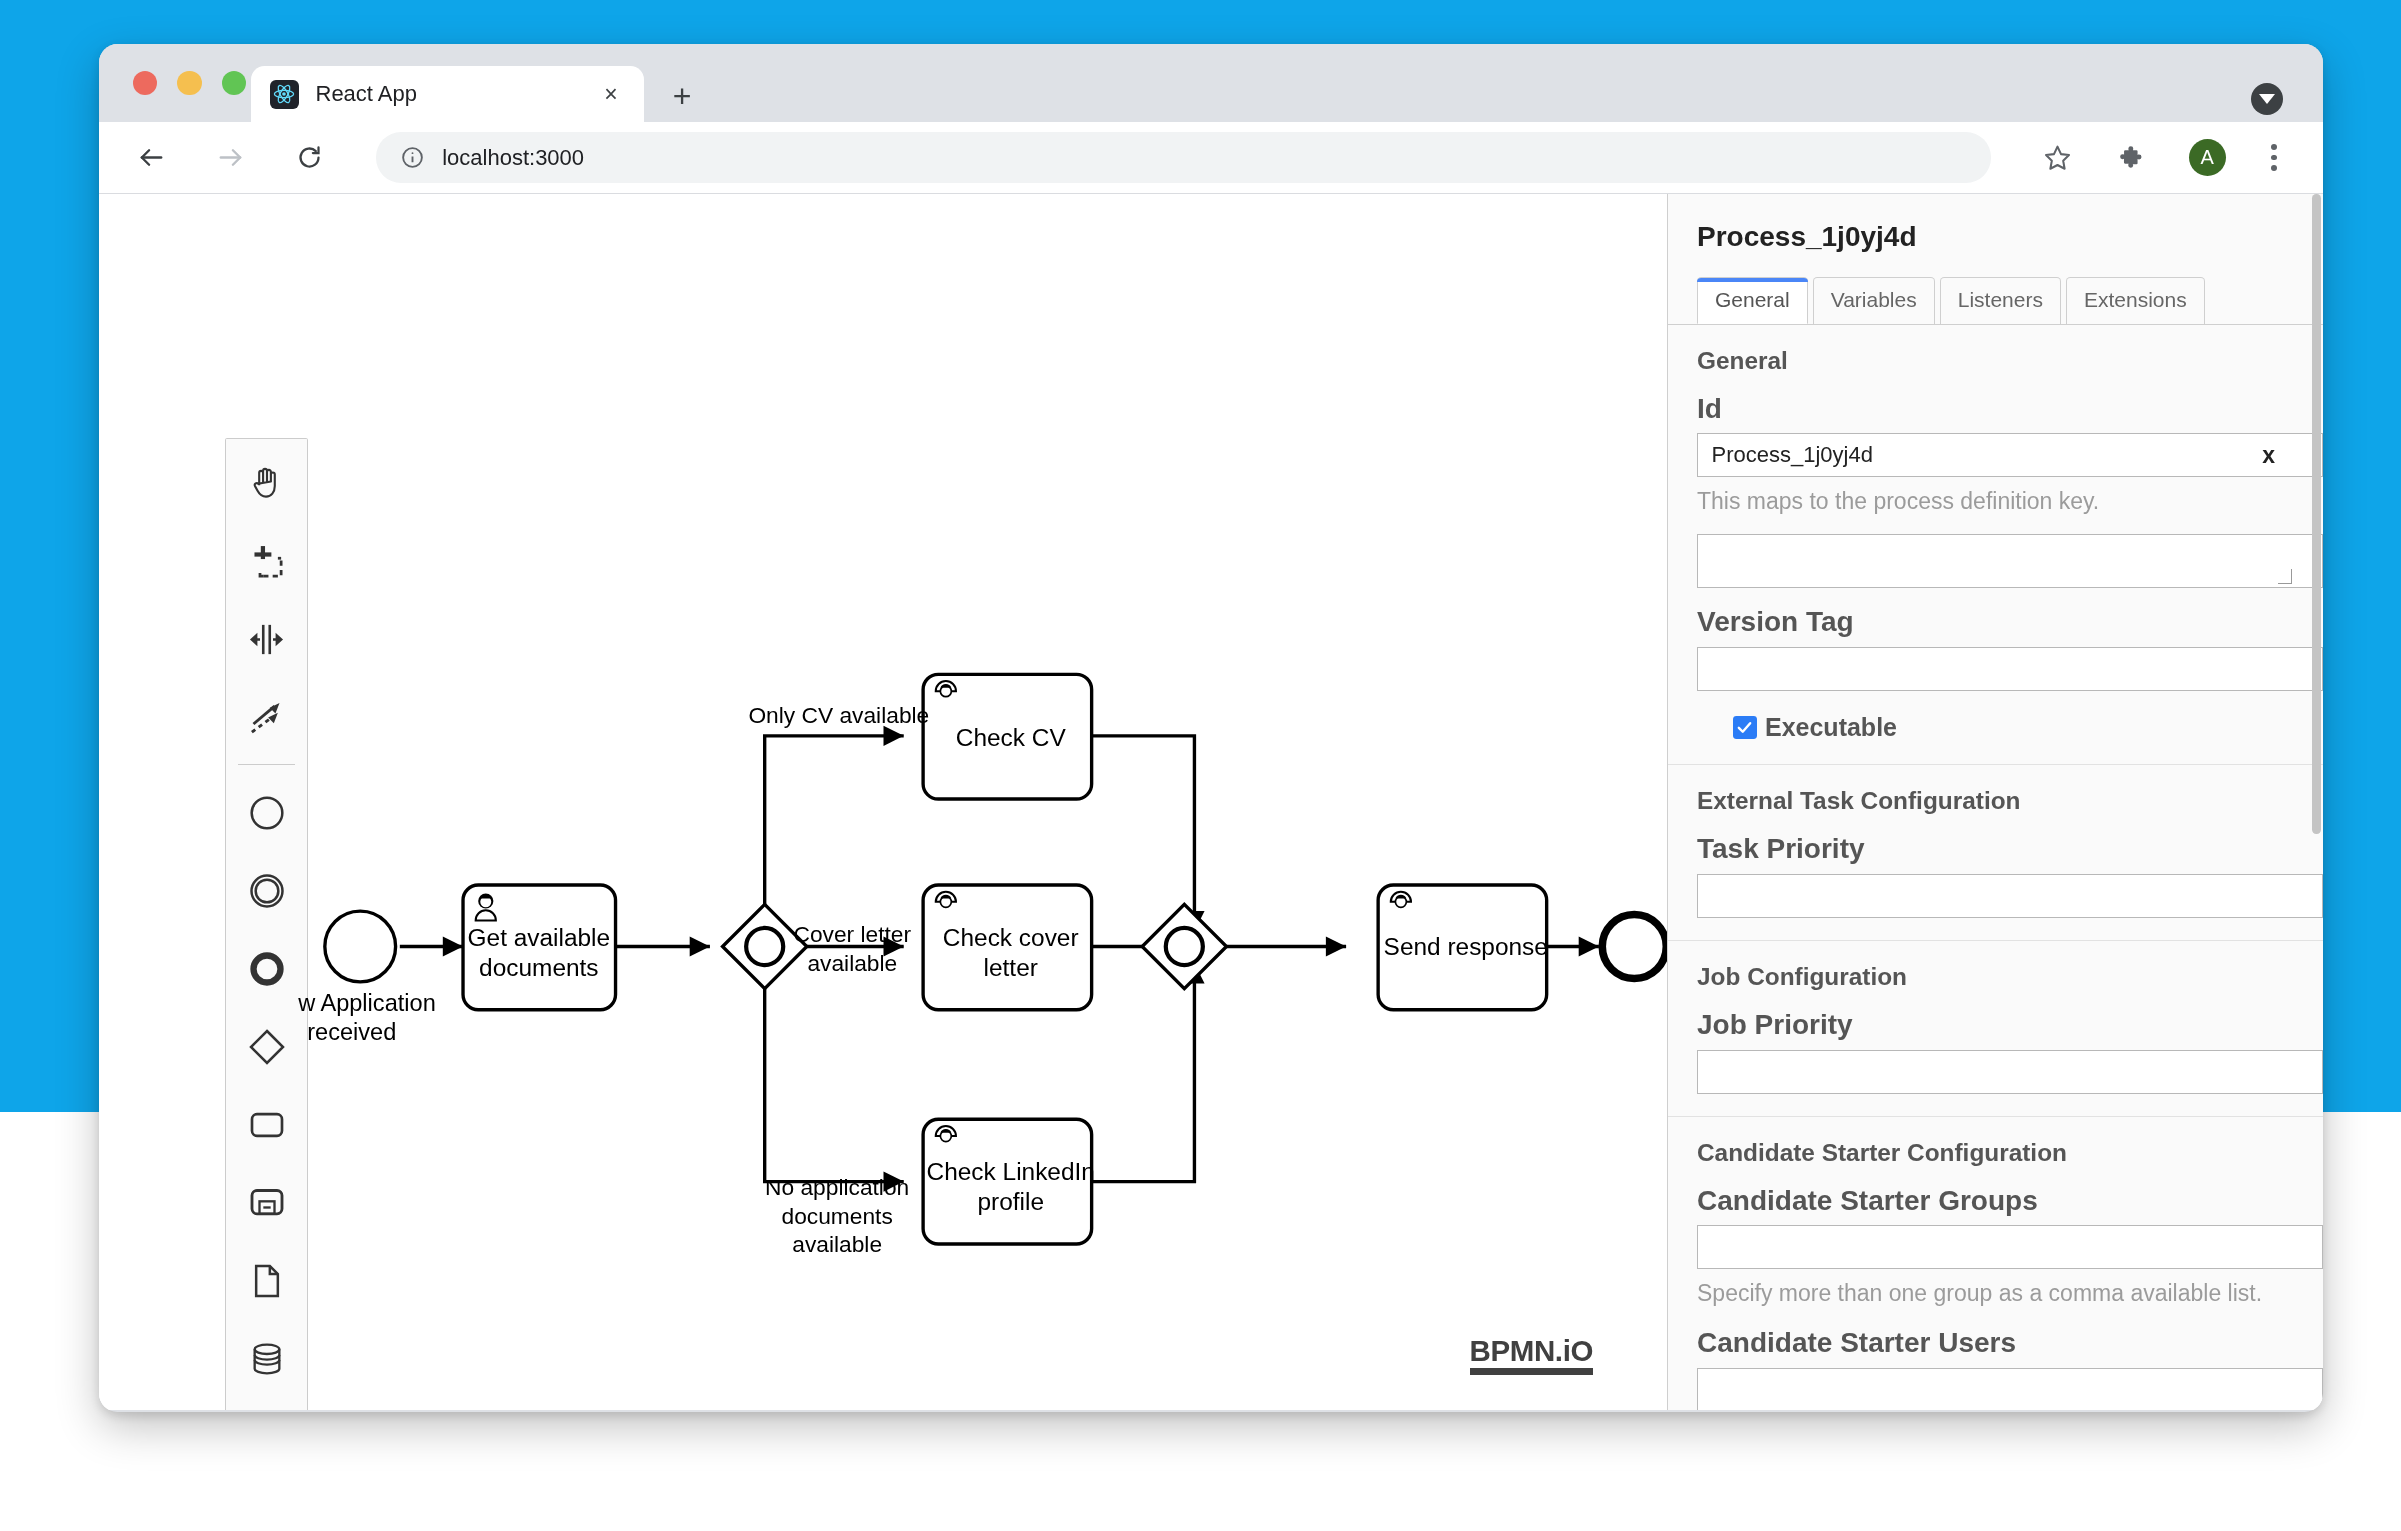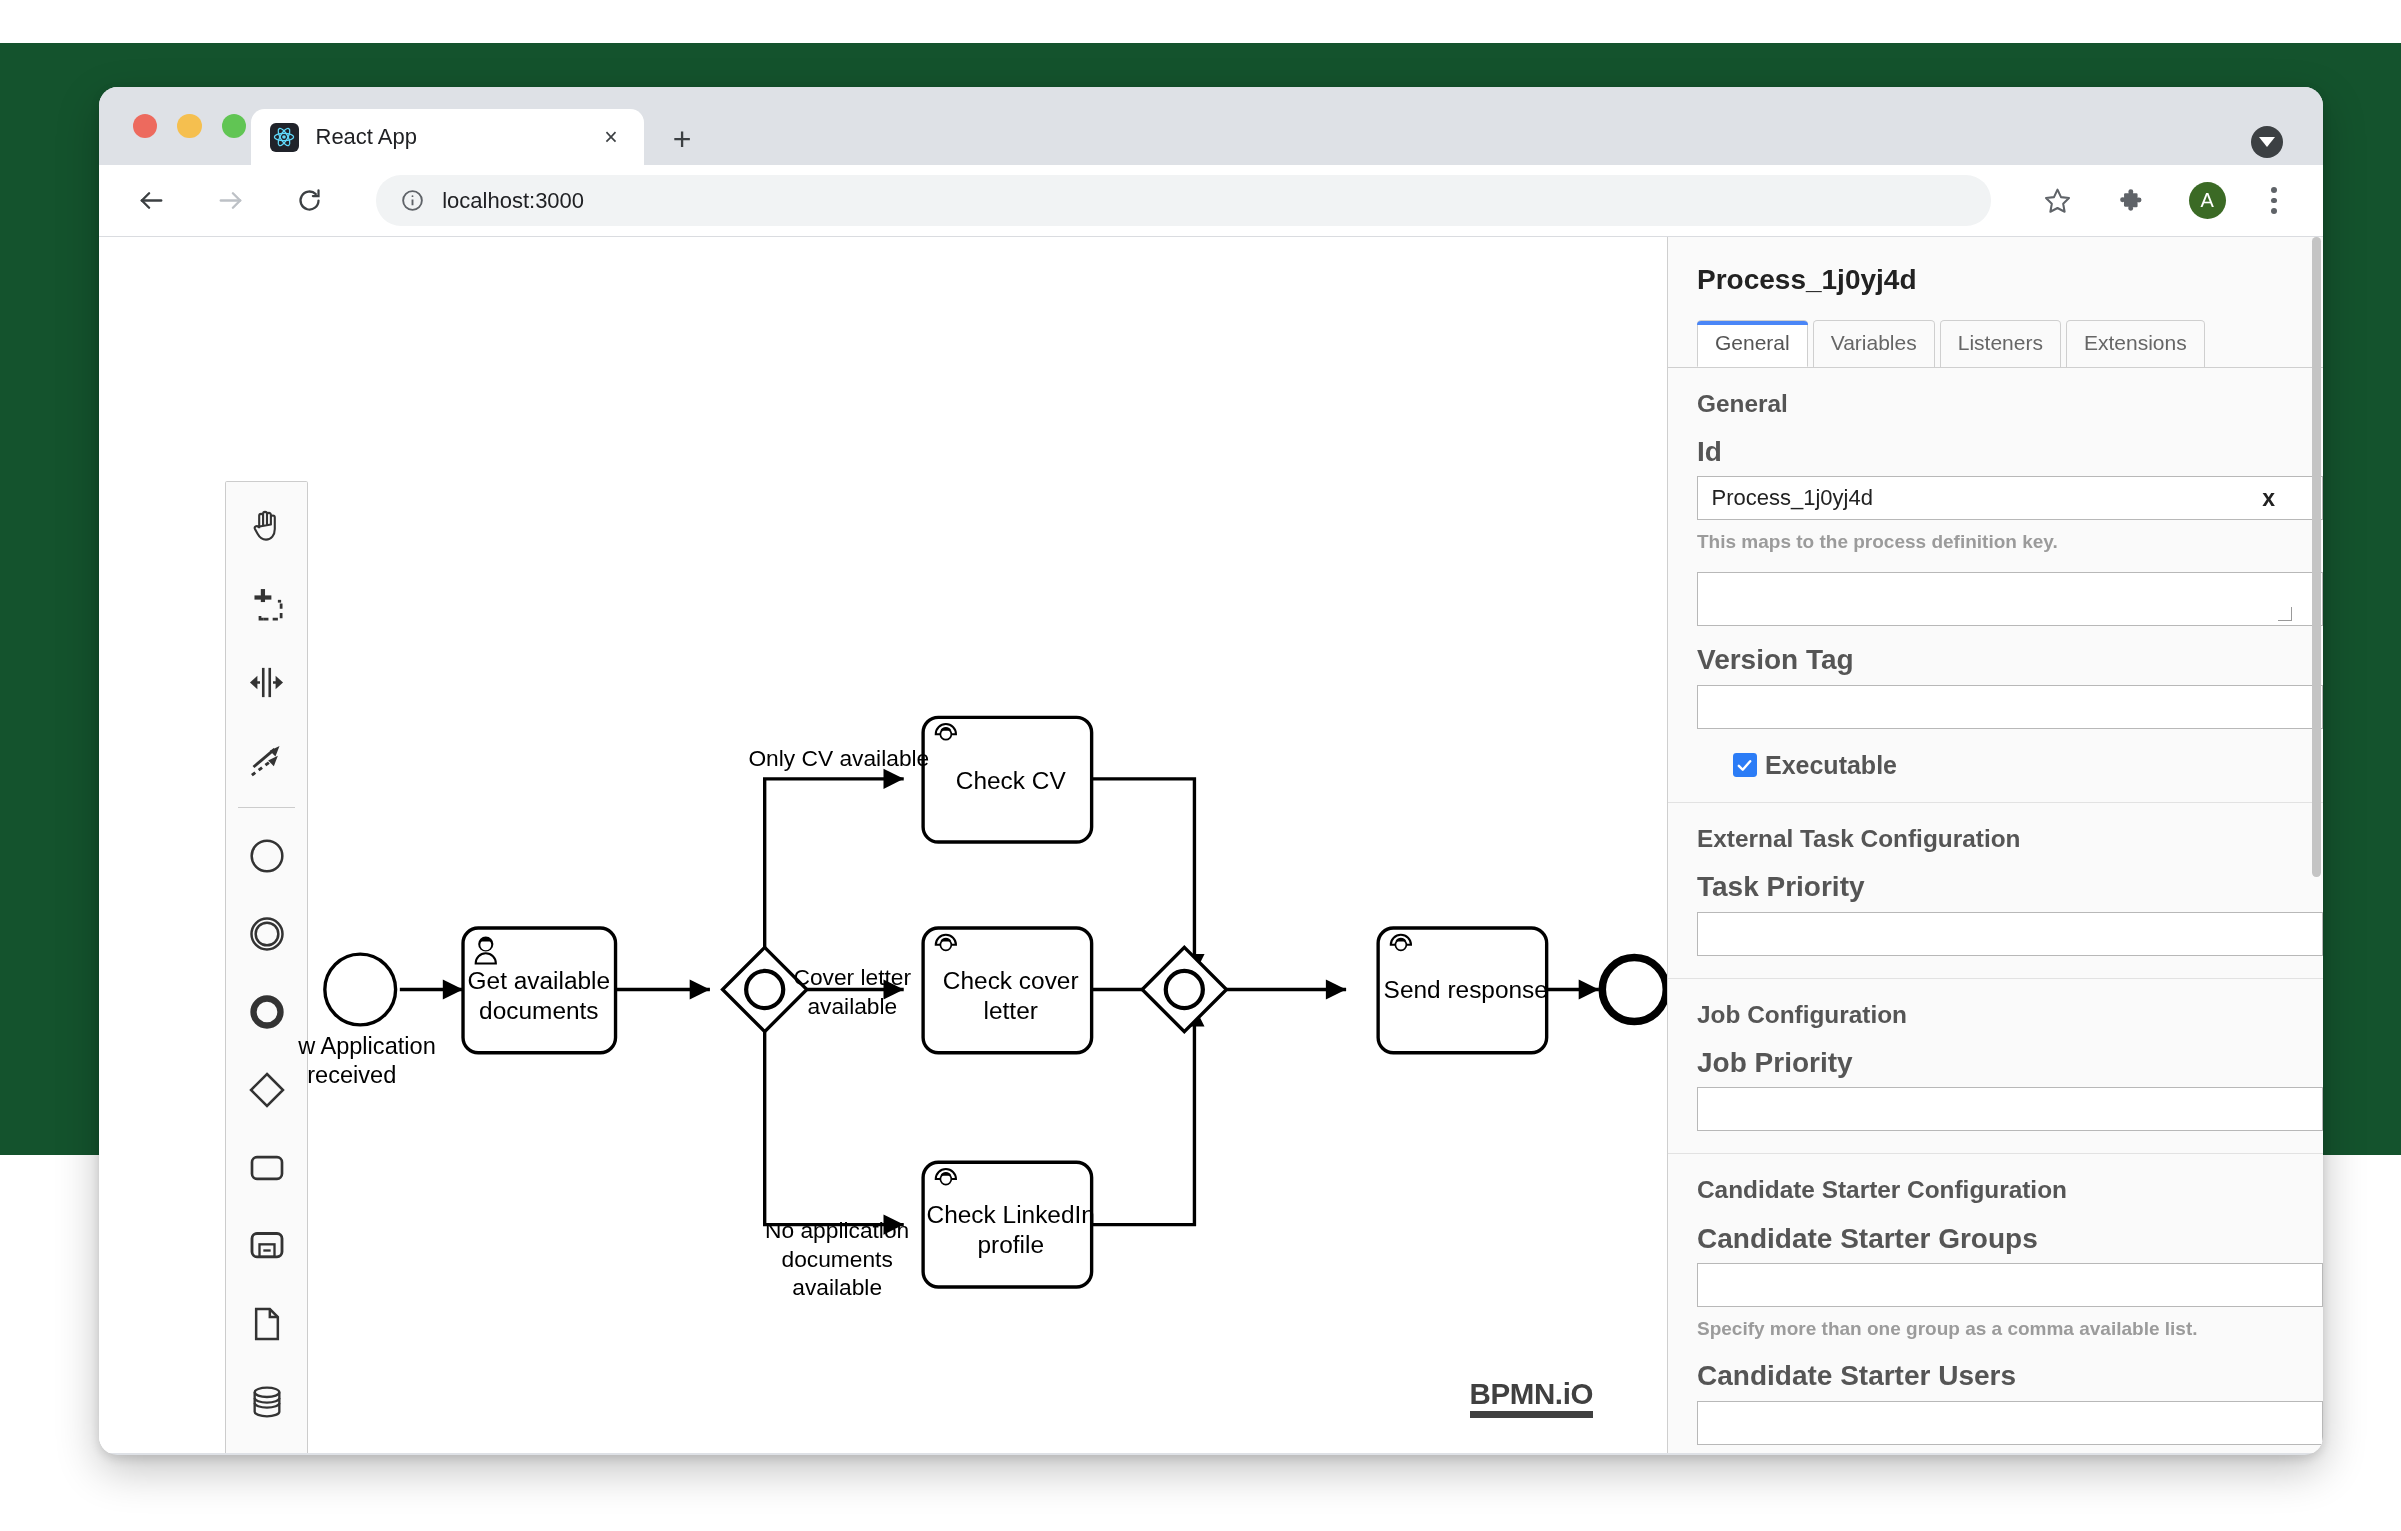--- a/index.html
+++ b/index.html
@@ -3,21 +3,21 @@
 <meta charset="utf-8">
 <style>
   * { box-sizing: border-box; }
   html, body {
     margin: 0; padding: 0;
     width: 2401px; height: 1532px;
     background: #ffffff;
     font-family: "Liberation Sans", sans-serif;
     overflow: hidden;
   }
-  #page { position: relative; width: 2401px; height: 1112px; background: #14532d; margin-top: 43px; }
+  #page { position: relative; width: 2401px; height: 1112px; background: #0ea5e9; }
 
   
   .browser-window {
     position: absolute;
     left: 99px; top: 44px;
     width: 2224px; height: 1368px;
     background: #dee1e6;
     border-radius: 18.5px;
     box-shadow: 0 15px 44px rgba(0,0,0,0.24), 0 3.4px 10px rgba(0,0,0,0.12);
     overflow: hidden;
@@ -274,22 +274,22 @@
   }
   .field-textarea::after {
     content: "";
     position: absolute; right: 30px; bottom: 3.4px;
     width: 13.5px; height: 13.5px;
     border-right: 1.7px solid #999999;
     border-bottom: 1.7px solid #999999;
     transform: skewX(-0deg);
   }
   .field-hint {
-    font-size: 19px; color: #9b9b9b;
-    margin: 10px 0 17px 0; line-height: 1.28; font-weight: bold;
+    font-size: 23px; color: #9b9b9b;
+    margin: 10px 0 17px 0; line-height: 1.28;
   }
   .check-row {
     display: flex; align-items: center; gap: 8.4px;
     margin: 22px 0 22px 0;
     padding-left: 36px;
   }
   .checkbox {
     width: 23.6px; height: 23.6px;
     background: #2b7cf6; border-radius: 3.4px;
     display: flex; align-items: center; justify-content: center;

